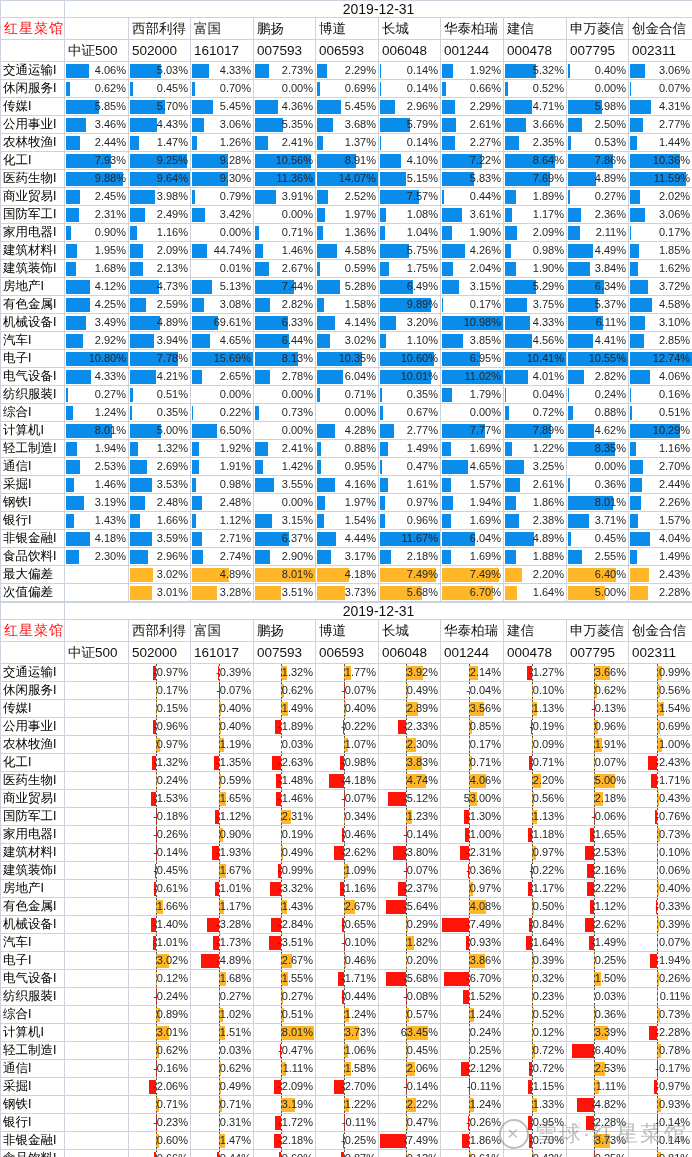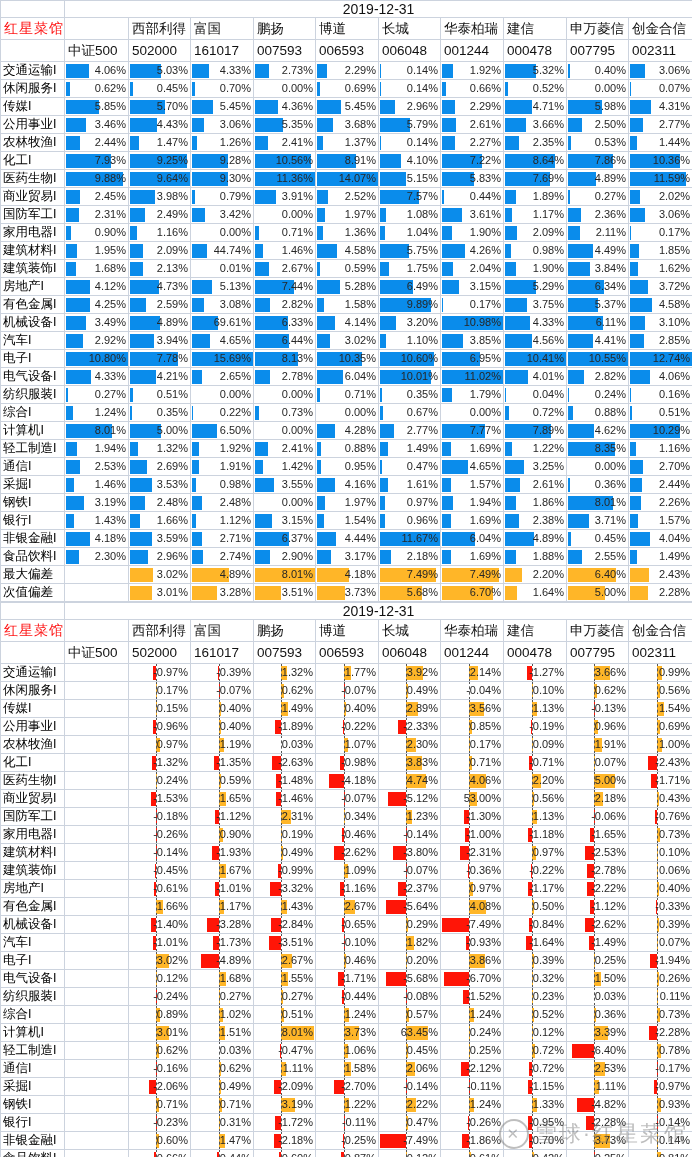--- a/index.html
+++ b/index.html
@@ -2782,21 +2782,21 @@
             <div class="cellwrap">
               <div class="bar" style="right:55%;width:1.3%;background:#ff1507"></div>
               <div class="axis"></div>
               <span class="val">-0.22%</span>
             </div>
           </td>
           <td class="vc">
             <div class="cellwrap">
               <div class="bar" style="right:55%;width:12.7%;background:#ff1507"></div>
               <div class="axis"></div>
-              <span class="val">-2.78%</span>
+              <span class="val">-2.16%</span>
             </div>
           </td>
           <td class="vc">
             <div class="cellwrap">
               <div class="bar" style="left:45%;width:0.4%;background:#ffb628"></div>
               <div class="axis"></div>
               <span class="val">0.06%</span>
             </div>
           </td>
         </tr>

